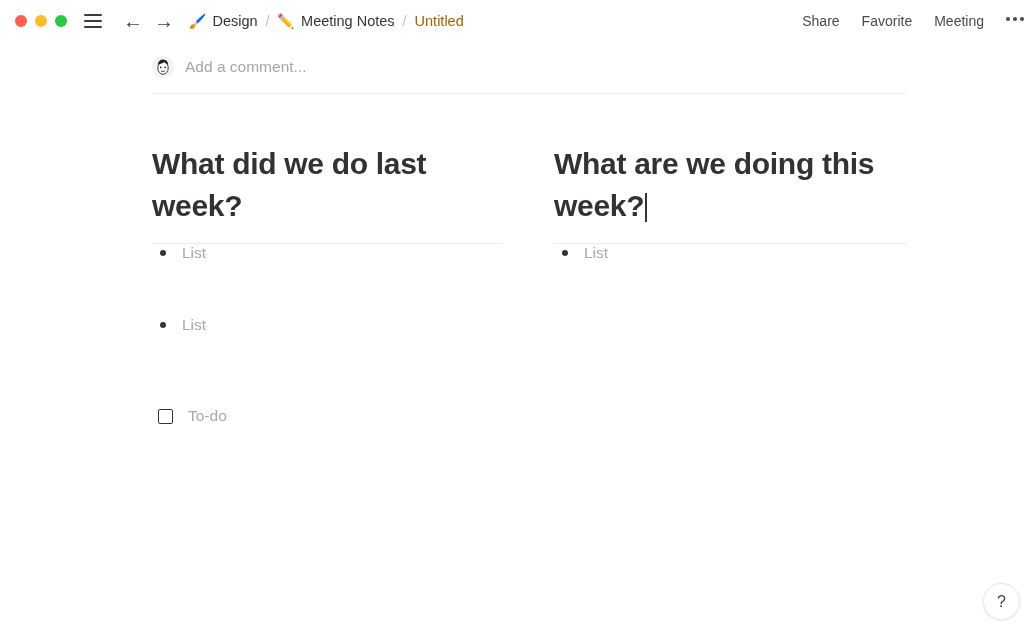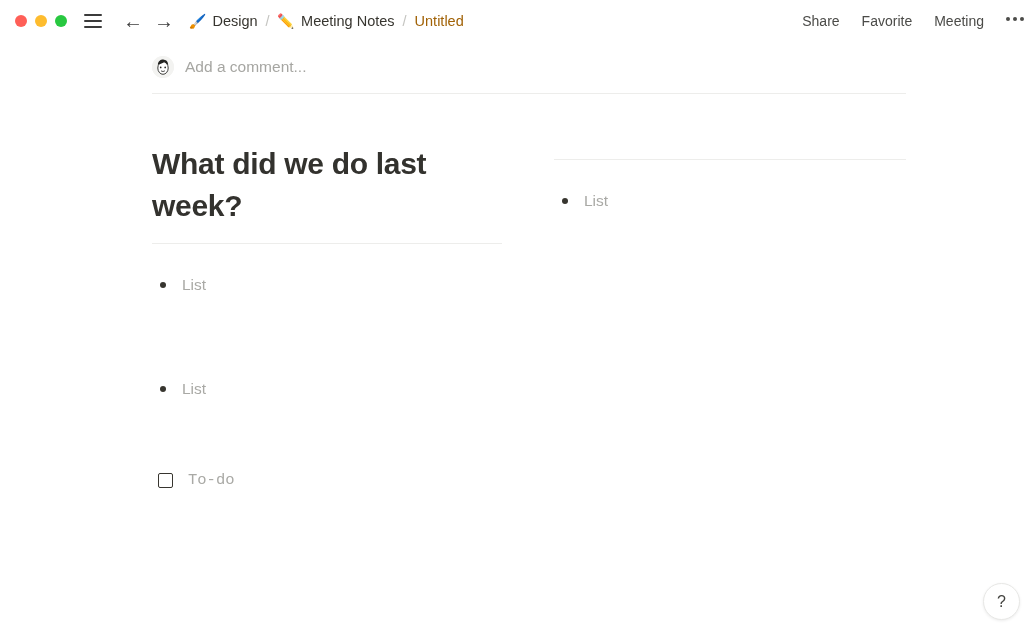--- a/index.html
+++ b/index.html
@@ -191,21 +191,21 @@
     width: 1.5px;
     height: 29px;
     background: #37352f;
     vertical-align: -6px;
     margin-left: 1px;
   }
 
   .list-item {
     display: flex;
     align-items: center;
-    margin-top: 32px;
+    margin-top: 0;
     padding-left: 8px;
     cursor: text;
   }
   .bullet {
     width: 6px; height: 6px;
     border-radius: 50%;
     background: #37352f;
     flex: 0 0 6px;
     margin-right: 16px;
   }
@@ -215,21 +215,20 @@
   }
 
   .block-gap { height: 54px; }
 
   .todo-item {
     display: flex;
     align-items: center;
     margin-top: 19px;
     padding-left: 6px;
     cursor: pointer;
-    font-family: Liberation Mono, monospace;
   }
   .checkbox {
     width: 15px; height: 15px;
     border: 1.8px solid #37352f;
     border-radius: 2px;
     flex: 0 0 15px;
     margin-right: 15px;
     background: #ffffff;
   }
   .todo-placeholder {
@@ -358,20 +357,21 @@
               <span class="todo-placeholder">To-do</span>
             </div>
           </div>
 
         </div>
 
         <div class="col-gap"></div>
 
         <div class="col-right">
           <div>
+            <h2 class="heading"><span>What are we doing this week?</span><span class="caret"></span></h2>
             <div class="heading-rule"></div>
             <div class="list-item">
               <span class="bullet"></span>
               <span class="list-placeholder">List</span>
             </div>
           </div>
         </div>
 
       </div>
     </div>

